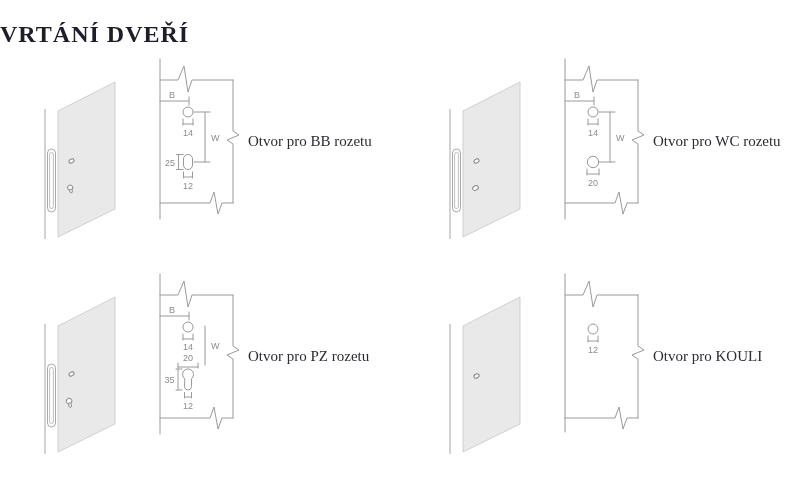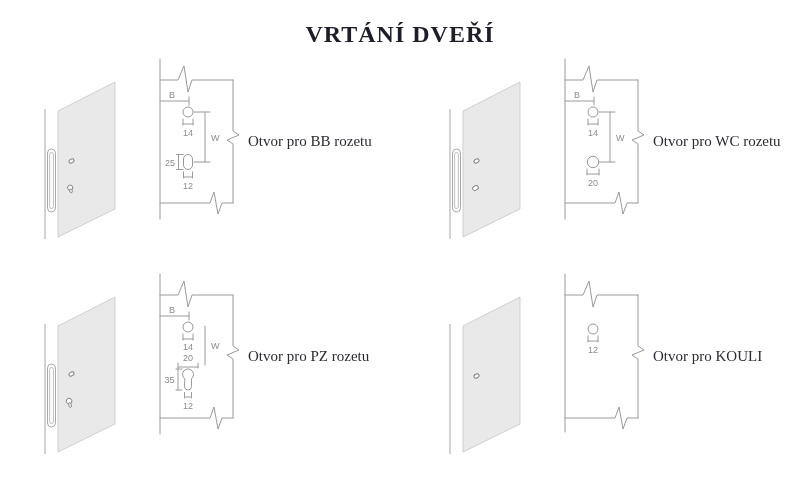--- a/index.html
+++ b/index.html
@@ -2,21 +2,21 @@
 <html><head>
 <meta charset="utf-8">
 <style>
   html,body{margin:0;padding:0;}
   body{
     width:800px;height:499px;overflow:hidden;background:#ffffff;
     font-family:"Liberation Serif",serif;
   }
   .page-title{
     margin:0;padding-top:21px;height:49px;box-sizing:border-box;
-    text-align:center;
+    text-align:left;
     font:700 24px "Liberation Serif",serif;
     color:#1e1e29;letter-spacing:1px;
   }
   .grid{
     display:grid;
     grid-template-columns:400px 400px;
     grid-template-rows:215px 214px;
   }
   .cell svg{display:block;}
   

